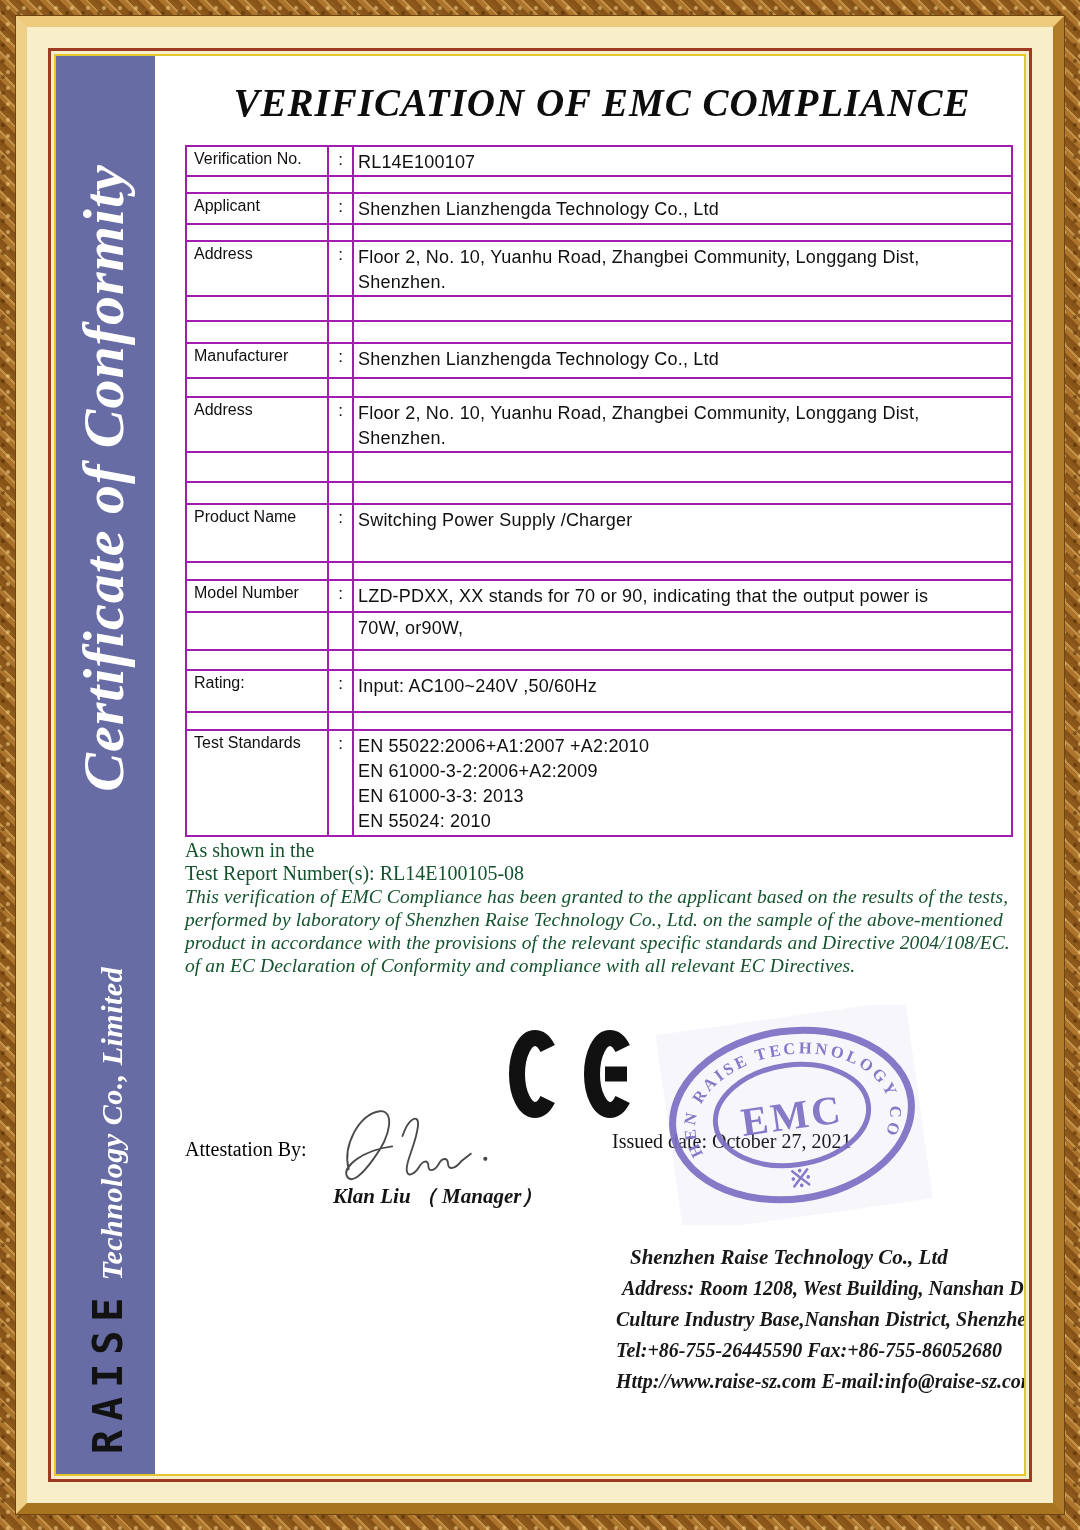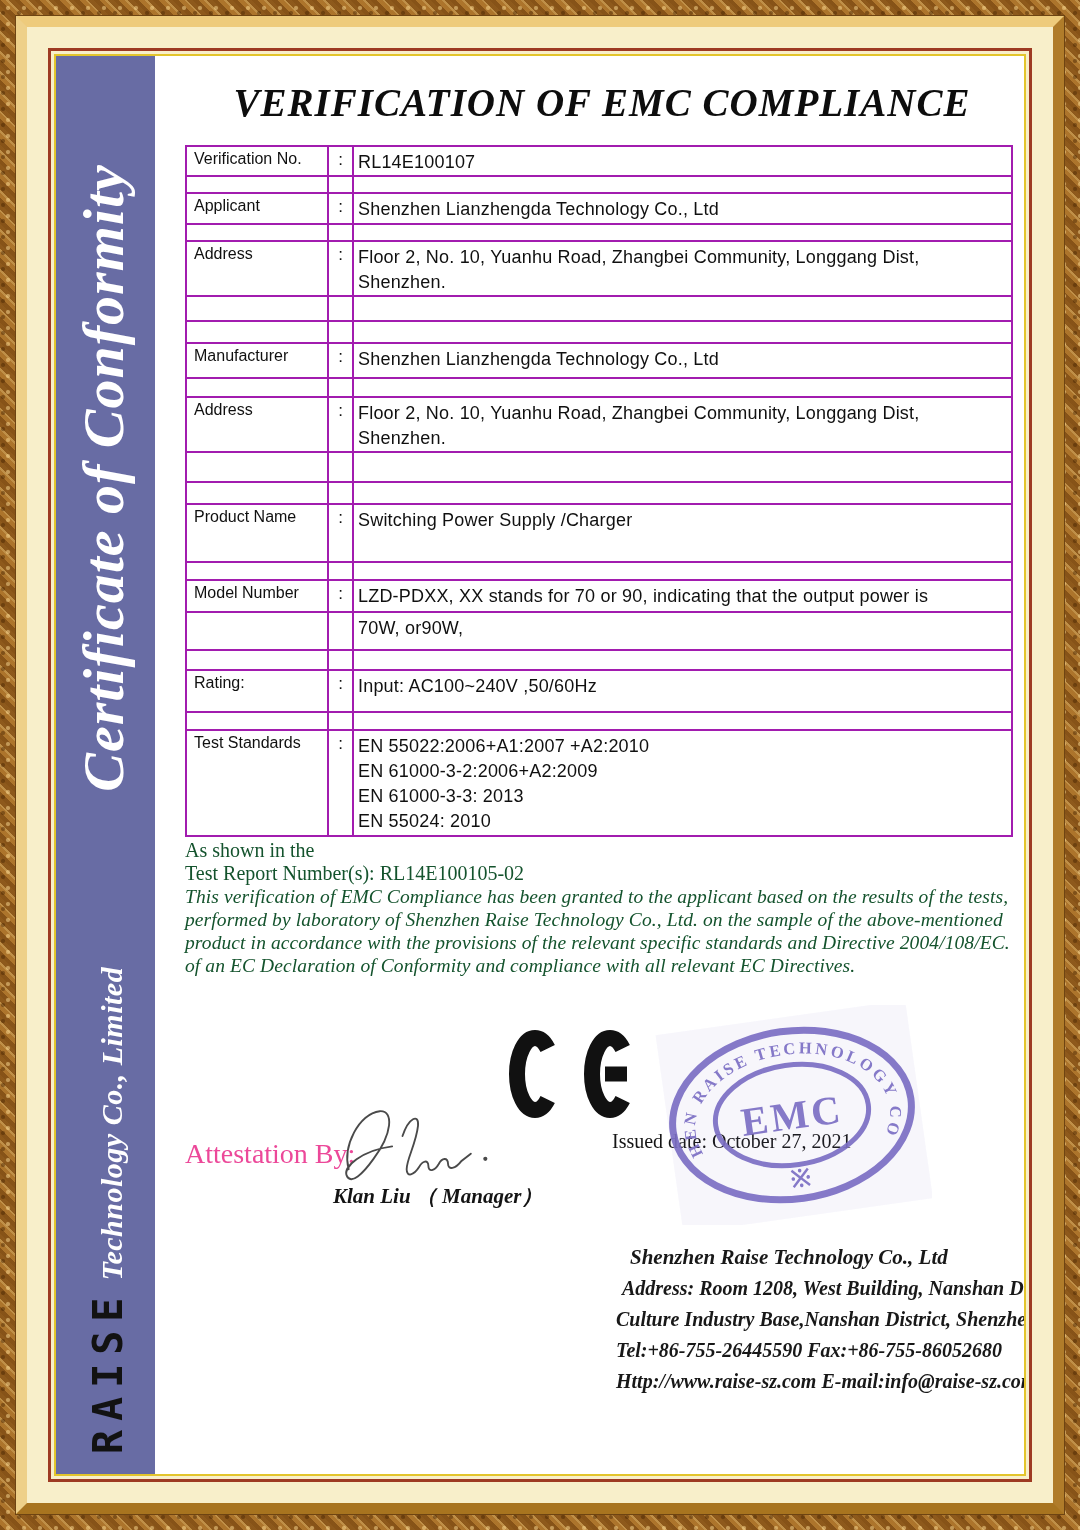--- a/index.html
+++ b/index.html
@@ -59,21 +59,21 @@
   table.cert td.value { font-size:18px; padding-left:4px; white-space:pre-line; letter-spacing:.2px; line-height:25px; }
 
   .notes { position:absolute; left:129px; top:783px; width:846px; color:#14532d; }
   .note-line { font-family:"Liberation Serif", serif; font-size:20px; line-height:23px; }
   .para-line { font-family:"Liberation Serif", serif; font-style:italic; font-size:19.5px; line-height:23px; letter-spacing:.1px; }
 
   .ce { position:absolute; left:452px; top:972px; width:124px; height:92px; }
   .stamp { position:absolute; left:596px; top:949px; width:280px; height:220px; z-index:5; opacity:.92; }
   .stamp text { font-family:"Liberation Serif", serif; font-weight:700; }
 
-  .attest { position:absolute; left:129px; top:1082px; font-family:"Liberation Serif", serif; font-size:28px; color:#ec4899; }
+  .attest { position:absolute; left:129px; top:1082px; font-family:"Liberation Serif", serif; font-size:20px; color:#000000; }
   .issued { position:absolute; left:556px; top:1074px; font-family:"Liberation Serif", serif; font-size:20px; color:#151515; z-index:1; }
   .signature { position:absolute; left:276px; top:1049px; width:170px; height:88px; }
   .signer { position:absolute; left:277px; top:1126px; font-family:"Liberation Serif", serif; font-style:italic; font-weight:700; font-size:21px; color:#141414; }
 
   .issuer { position:absolute; left:560px; top:1186px; width:414px; color:#181818; }
   .issuer div { font-family:"Liberation Serif", serif; font-style:italic; font-weight:700; font-size:20px; line-height:31px; white-space:nowrap; }
   .issuer .issuer-name { padding-left:14px; font-size:21px; }
   .issuer .l0 { padding-left:6px; }
 </style>
 </head>
@@ -206,21 +206,21 @@
 EN 61000-3-2:2006+A2:2009
 EN 61000-3-3: 2013
 EN 55024: 2010</td>
                   </tr>
                 </tbody>
             </table>
           </div>
 
           <div class="notes">
             <div class="note-line">As shown in the</div>
-            <div class="note-line">Test Report Number(s): RL14E100105-02</div>
+            <div class="note-line">Test Report Number(s): RL14E100105-08</div>
             <div id="para-lines">
                 <div class="para-line">This verification of EMC Compliance has been granted to the applicant based on the results of the tests,</div>
                 <div class="para-line">performed by laboratory of Shenzhen Raise Technology Co., Ltd. on the sample of the above-mentioned</div>
                 <div class="para-line">product in accordance with the provisions of the relevant specific standards and Directive 2004/108/EC.</div>
                 <div class="para-line">of an EC Declaration of Conformity and compliance with all relevant EC Directives.</div>
               </div>
           </div>
 
           <svg class="ce" viewBox="0 0 124 92">
             <path d="M 39.7 20.5 A 18 36 0 1 0 39.7 71.5" fill="none" stroke="#111" stroke-width="16"></path>

